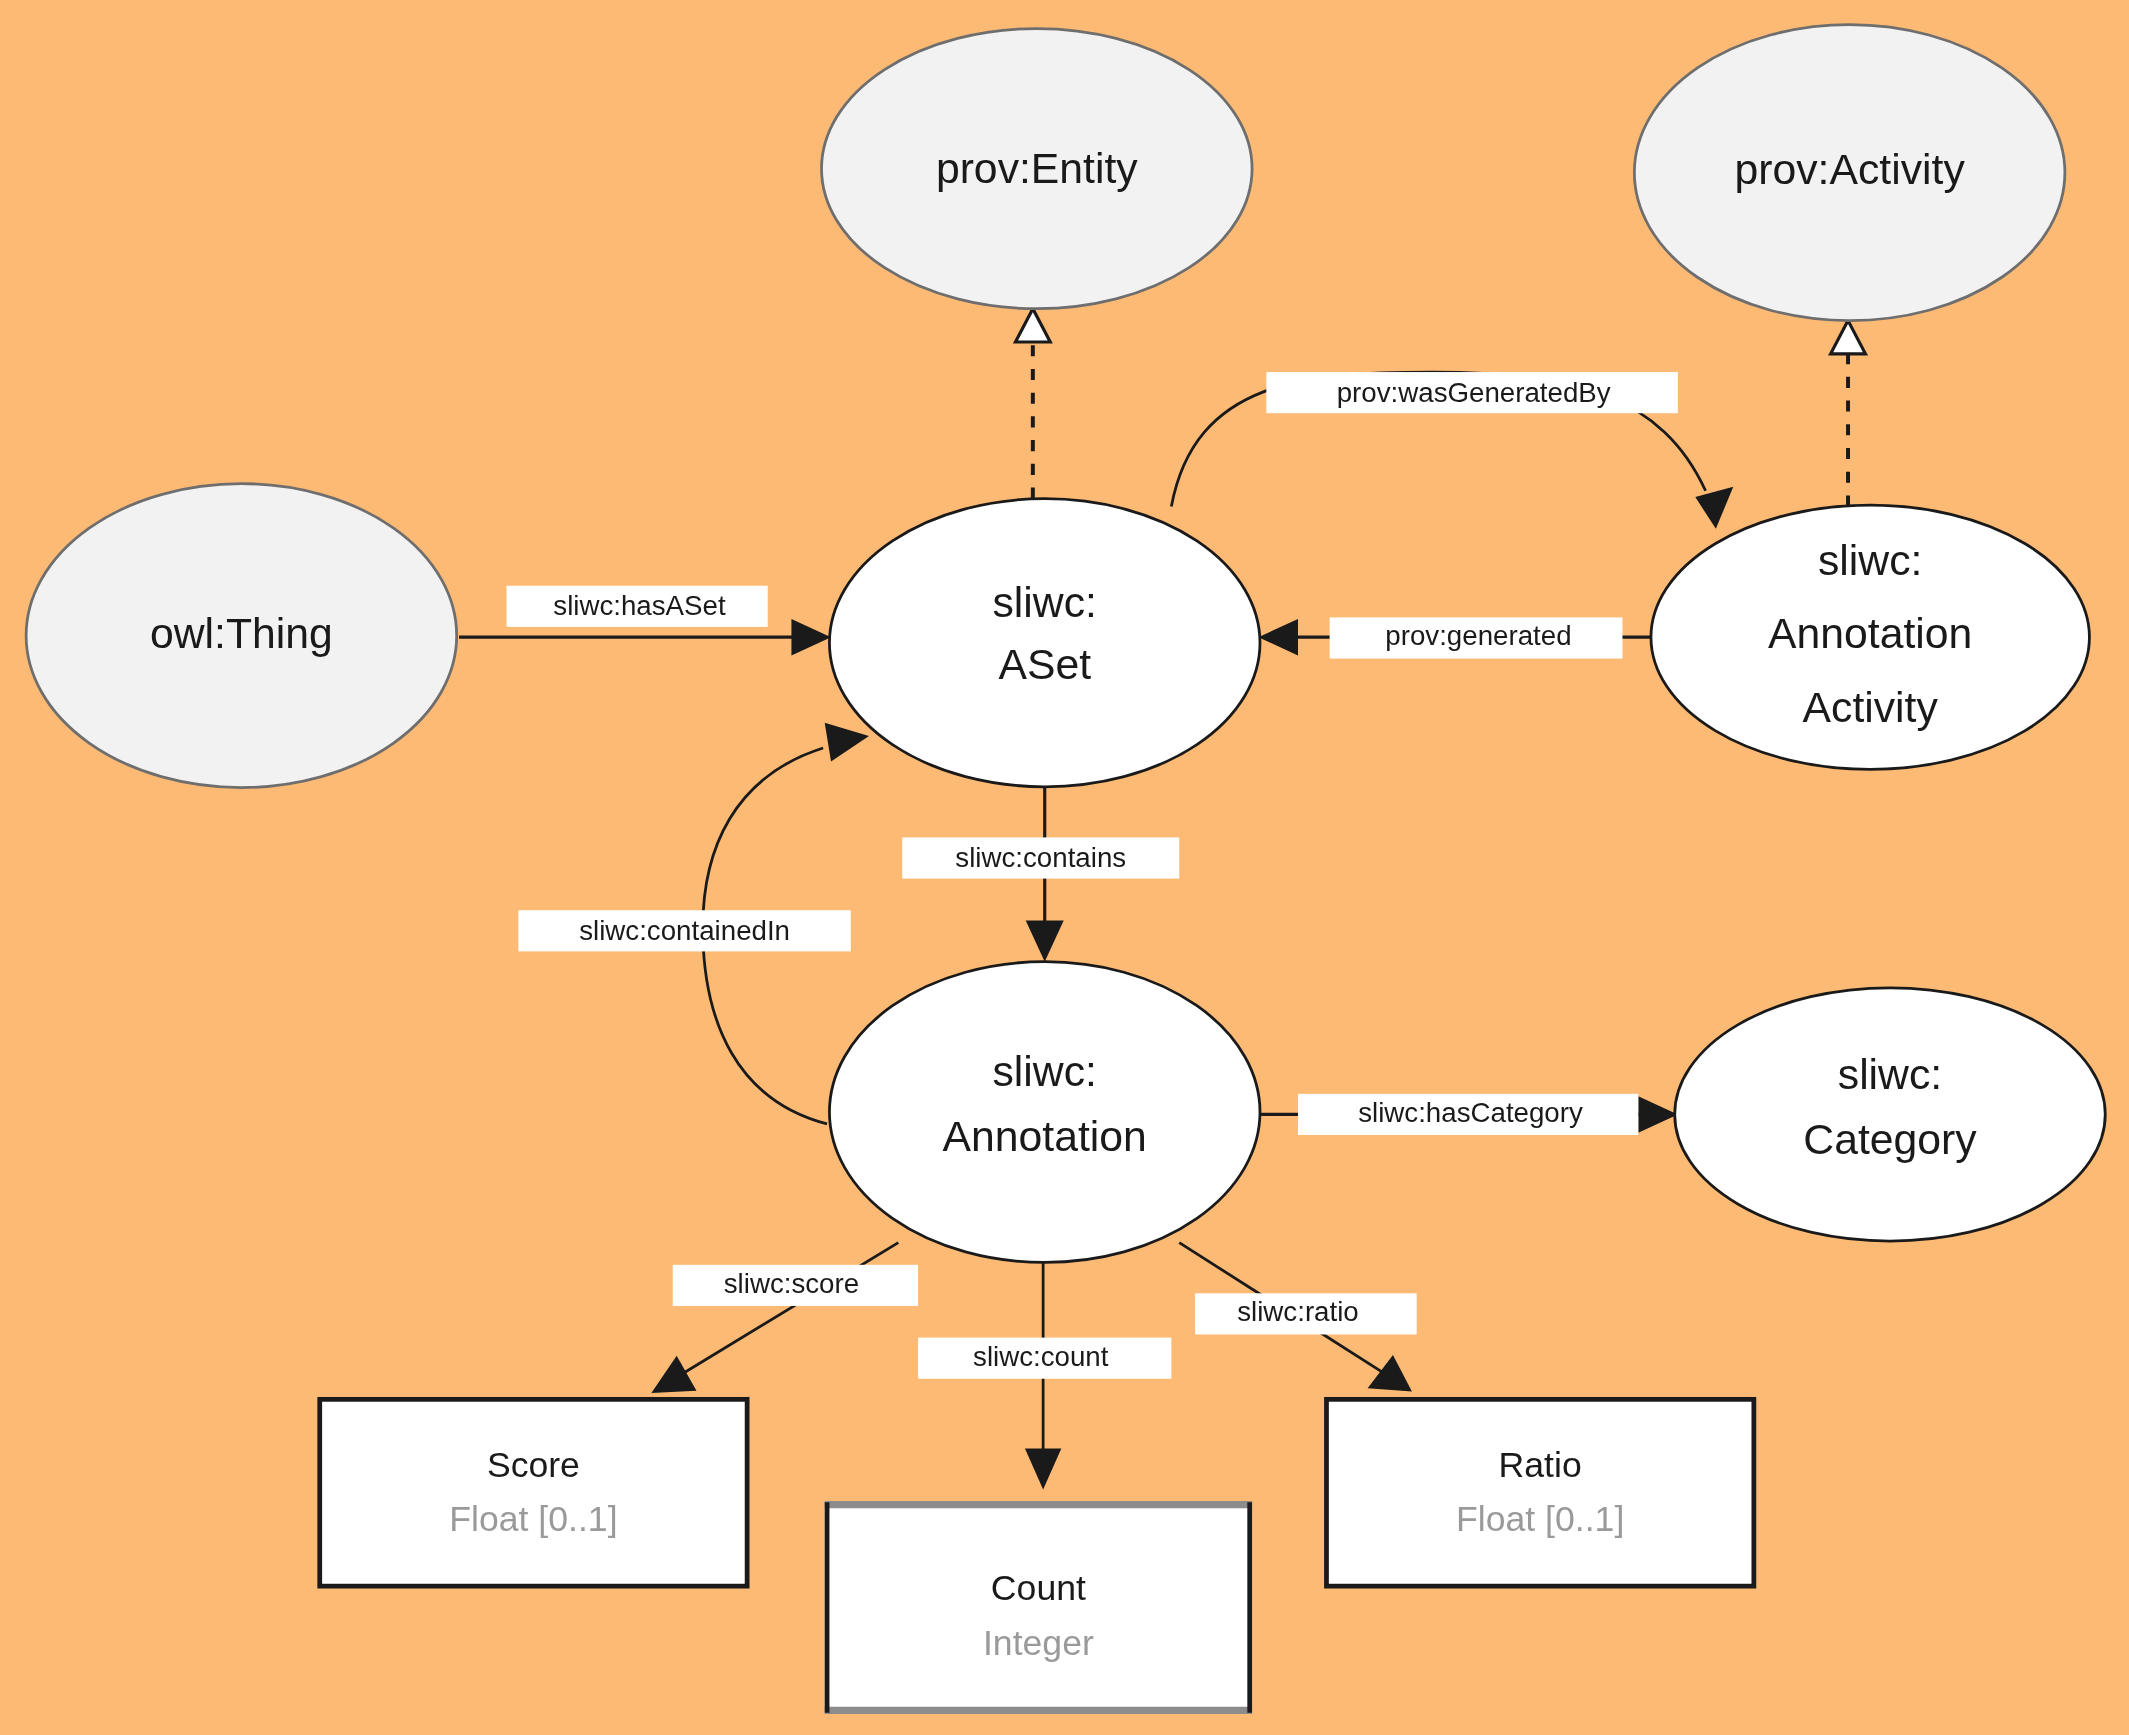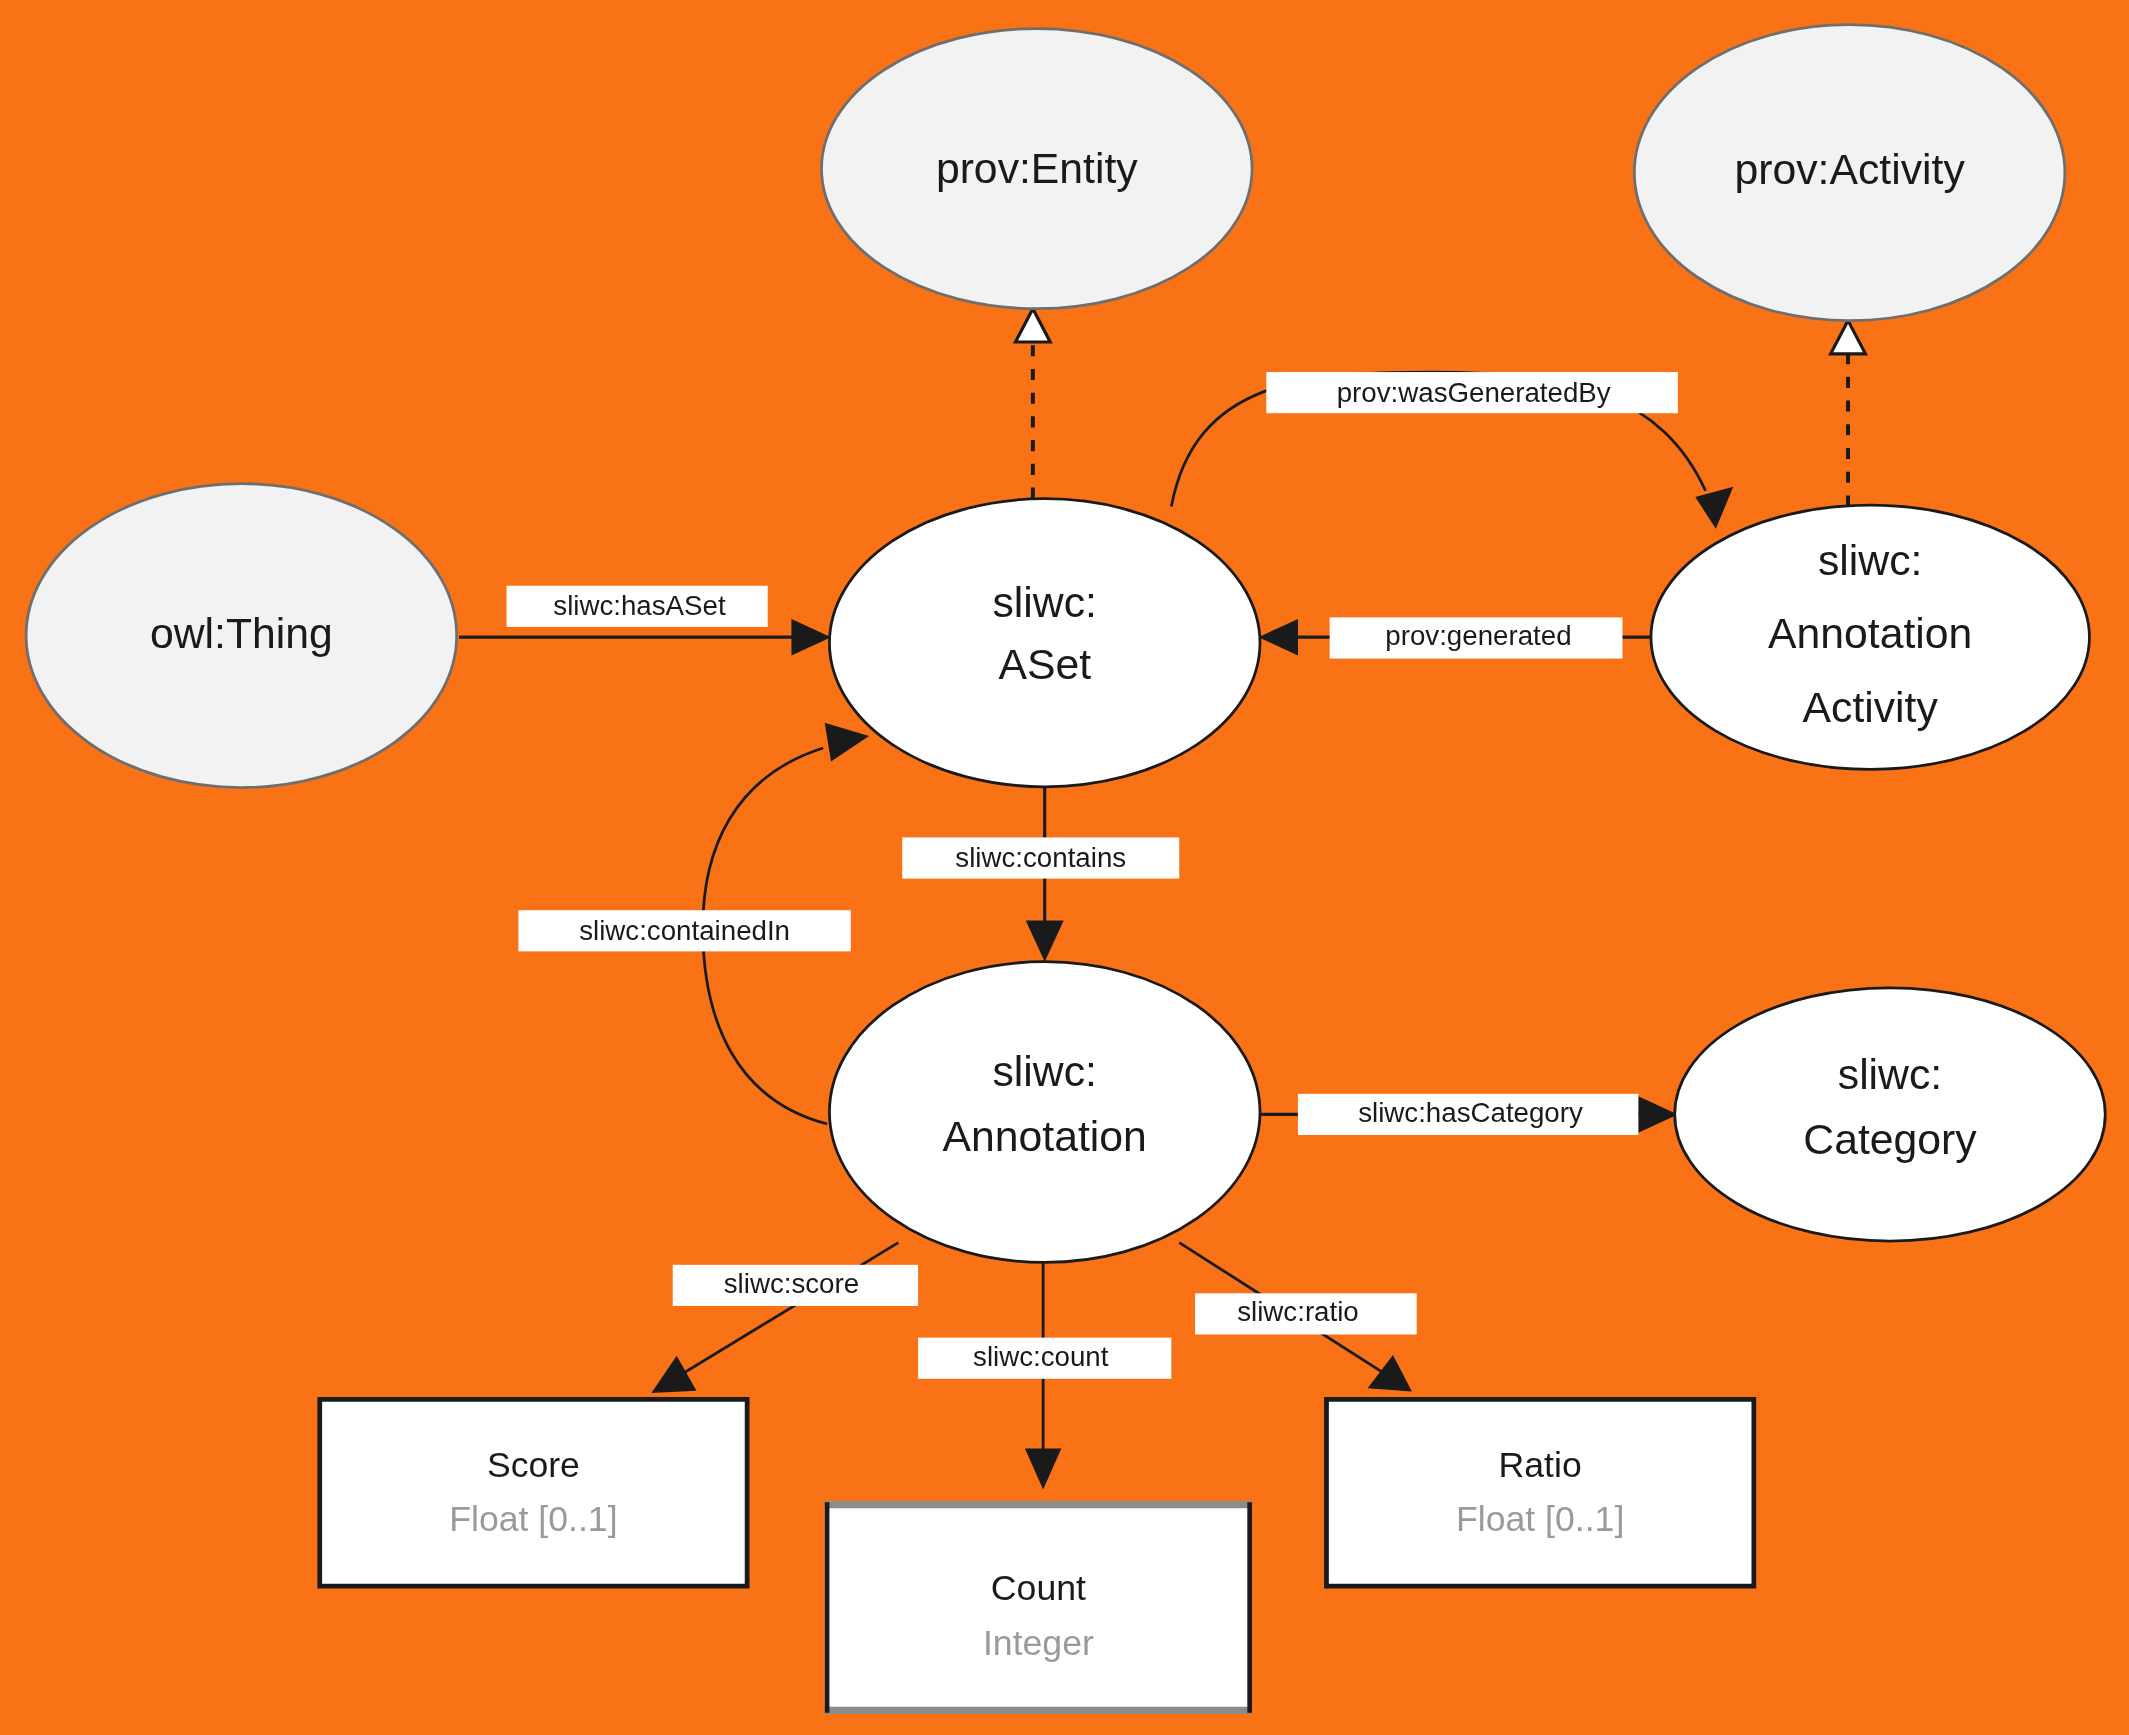--- a/index.html
+++ b/index.html
@@ -4,21 +4,21 @@
 <style>
   html, body {
     margin: 0;
     padding: 0;
     background: #ffffff;
   }
   #diagram-root {
     width: 2129px;
     height: 1735px;
     position: relative;
-    background: #f97316;
+    background: #fdba74;
     font-family: "Liberation Sans", sans-serif;
   }
   svg.canvas {
     display: block;
     width: 2129px;
     height: 1735px;
   }
   .node-label {
     font-family: "Liberation Sans", sans-serif;
     font-size: 54px;

